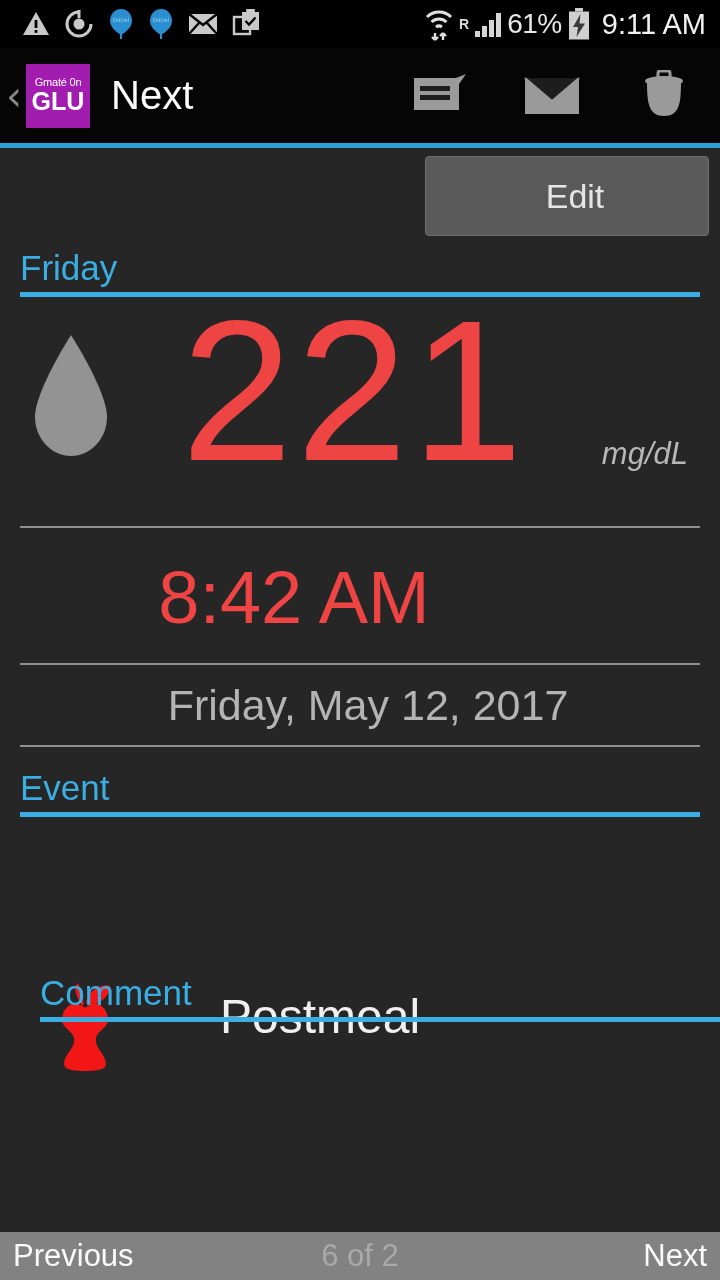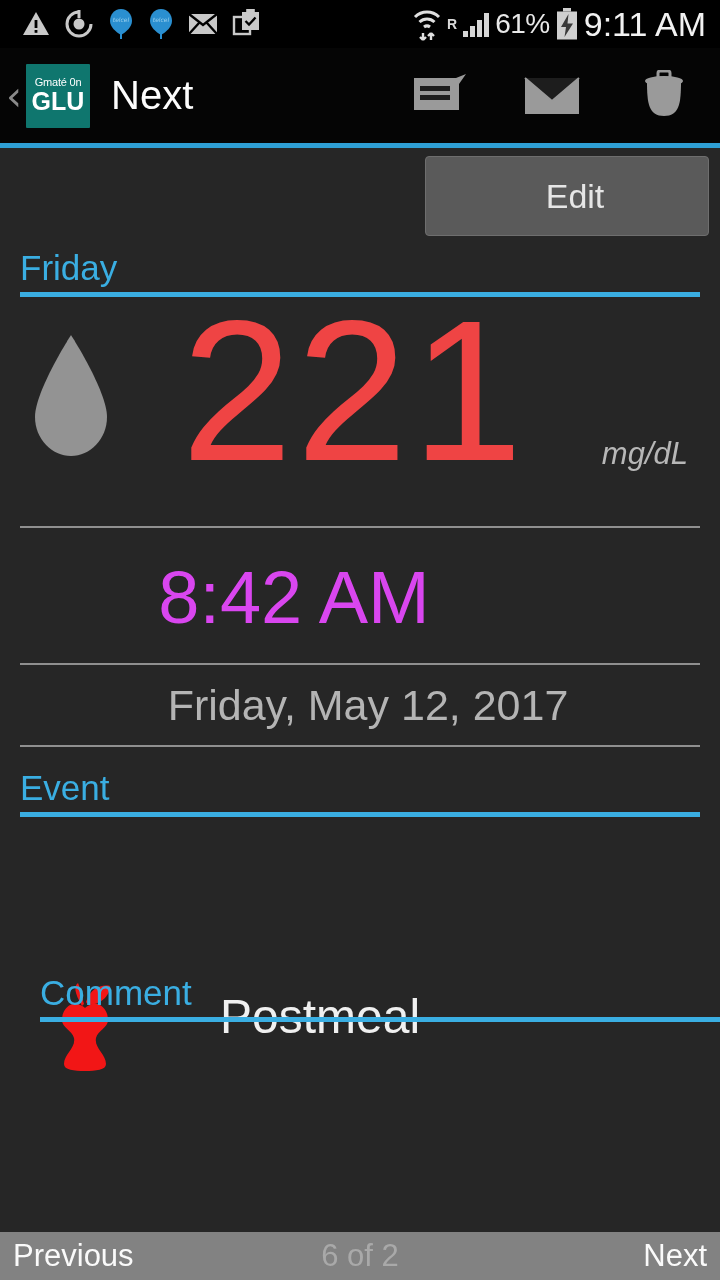--- a/index.html
+++ b/index.html
@@ -17,35 +17,35 @@
     background:#000; display:flex; align-items:center;
   }
   .sb-left { display:flex; align-items:center; gap:14px; padding-left:22px; }
   .sb-right { position:absolute; right:14px; display:flex; align-items:center; gap:5px; }
   .sb-ico { display:flex; align-items:center; justify-content:center; }
   .sb-pct {
     color:#e8e8e8; font-size:28px; letter-spacing:-0.5px;
     font-family:"Liberation Sans", sans-serif;
   }
   .sb-clock {
-    color:#f2f2f2; font-size:34px; letter-spacing:0px;
+    color:#f2f2f2; font-size:29px; margin-left:6px; letter-spacing:0px;
   }
   .roam-r { color:#d8d8d8; font-size:14px; font-weight:bold; line-height:1; }
 
   
   .appbar {
     position:absolute; top:48px; left:0; width:720px; height:95px;
     background:#050505; display:flex; align-items:center;
   }
   .back-chevron {
     color:#8a8a8a; font-size:40px; line-height:1; padding-left:6px;
     width:26px; font-family:"DejaVu Sans", sans-serif;
   }
   .applogo {
-    width:64px; height:64px; background:#0f766e; margin-left:0px;
+    width:64px; height:64px; background:#a21caf; margin-left:0px;
     display:flex; flex-direction:column; align-items:center; justify-content:center;
     color:#fff; border-radius:1px;
   }
   .applogo .l1 { font-size:11px; line-height:12px; letter-spacing:-0.2px; }
   .applogo .l2 { font-size:25px; font-weight:bold; line-height:27px; letter-spacing:0px; }
   .appbar-title {
     color:#fdfdfd; font-size:40px; margin-left:21px; font-weight:normal;
     letter-spacing:0px;
   }
   .appbar-actions {
@@ -83,21 +83,21 @@
   }
   .unit {
     position:absolute; right:32px; top:110px; color:#b7b7b7;
     font-size:31px; font-style:italic;
   }
 
   .hrule { position:absolute; left:20px; width:680px; height:2px; background:#8f8f8f; }
 
   .timeval {
     position:absolute; left:0; width:588px; text-align:center;
-    color:#d946ef; font-size:74px; line-height:80px; letter-spacing:0px;
+    color:#ef4444; font-size:74px; line-height:80px; letter-spacing:0px;
   }
   .dateval {
     position:absolute; left:8px; width:720px; text-align:center;
     color:#b4b4b4; font-size:43px; line-height:48px;
   }
 
   .event-row { position:absolute; left:0; top:832px; width:720px; height:100px; }
   .apple { position:absolute; left:48px; top:0px; width:74px; height:92px; }
   .event-name {
     position:absolute; left:220px; top:8px; color:#f0f0f0; font-size:48px; line-height:58px;

